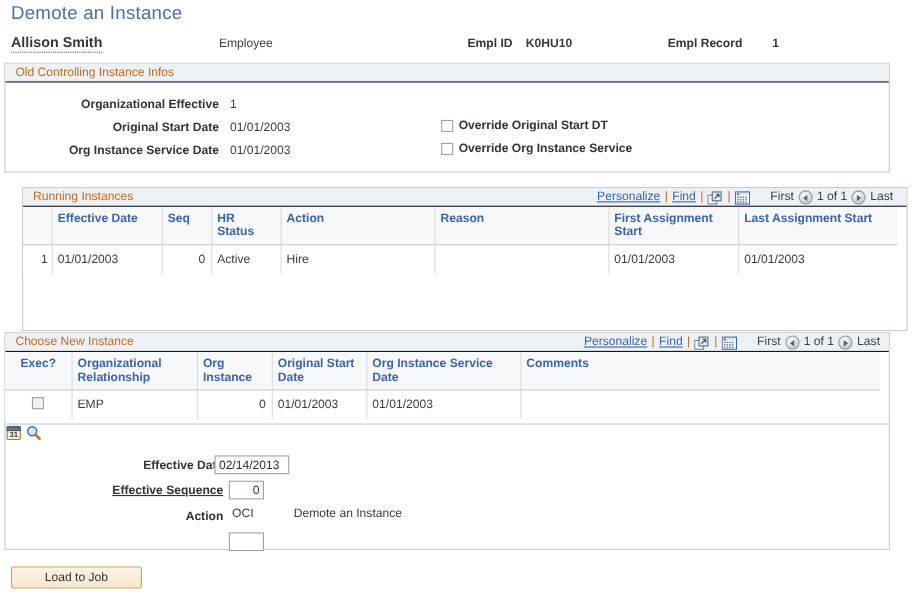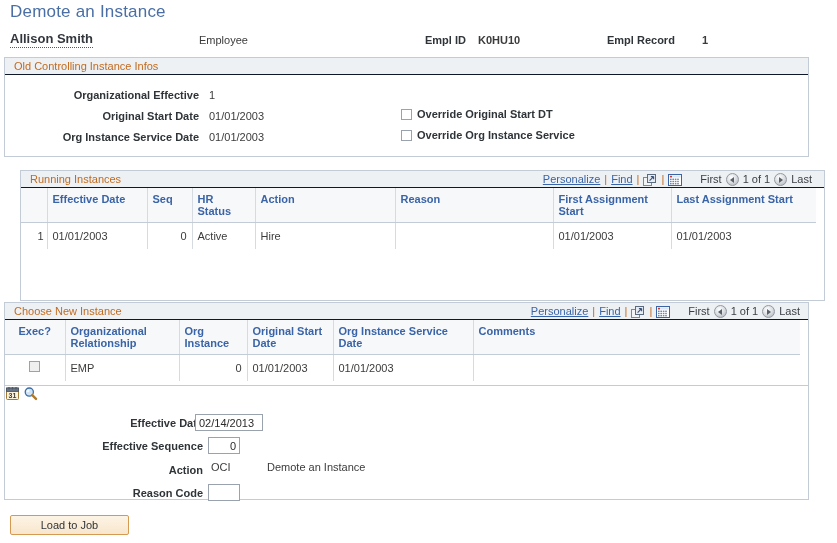--- a/index.html
+++ b/index.html
@@ -286,21 +286,21 @@
     outline: none;
   }
   .nj-static {
     position: absolute;
     font-size: 11px;
     color: #3b3b3b;
     white-space: nowrap;
   }
 
   #nj-l1 { left: 0px; top: 31px; width: 198px; }
-  #nj-l2 { left: 0px; top: 54px; width: 198px; }
+  #nj-l2 { left: 0px; top: 54px; width: 198px; text-decoration: underline; }
   #nj-l3 { left: 0px; top: 78px; width: 198px; }
   #nj-l4 { left: 0px; top: 101px; width: 198px; }
 
   #nj-eff-date { left: 190px; top: 28px; width: 68px; }
   #cal-icon    { left: 276px; top: 28px; }
   #nj-eff-seq  { left: 203px; top: 51px; width: 32px; text-align: right; }
   #nj-act-code { left: 206px; top: 75px; }
   #nj-act-desc { left: 262px; top: 75px; }
   #nj-reason   { left: 203px; top: 98px; width: 32px; }
   #lookup-icon { left: 239px; top: 98px; }
@@ -550,21 +550,20 @@
     </svg>
   </span>
 
   <div class="nj-lbl" id="nj-l2">Effective Sequence</div>
   <input class="nj-input" id="nj-eff-seq" value="0" style="">
 
   <div class="nj-lbl" id="nj-l3">Action</div>
   <div class="nj-static" id="nj-act-code">OCI</div>
   <div class="nj-static" id="nj-act-desc">Demote an Instance</div>
 
-  <div class="nj-lbl" id="nj-l4">Reason Code</div>
   <input class="nj-input" id="nj-reason" value="" style="">
   <span class="icon-btn" id="lookup-icon">
     <svg width="15" height="15" viewBox="0 0 15 15">
       <circle cx="6.3" cy="6.1" r="4.1" fill="#cfe3f5" stroke="#3b6ea5" stroke-width="1.3"></circle>
       <circle cx="5" cy="4.8" r="1.5" fill="#ffffff" opacity="0.75"></circle>
       <path d="M9.3 9.2 L13 12.9" stroke="#b07a2a" stroke-width="2.4" stroke-linecap="round"></path>
     </svg>
   </span>
 </div>
 

